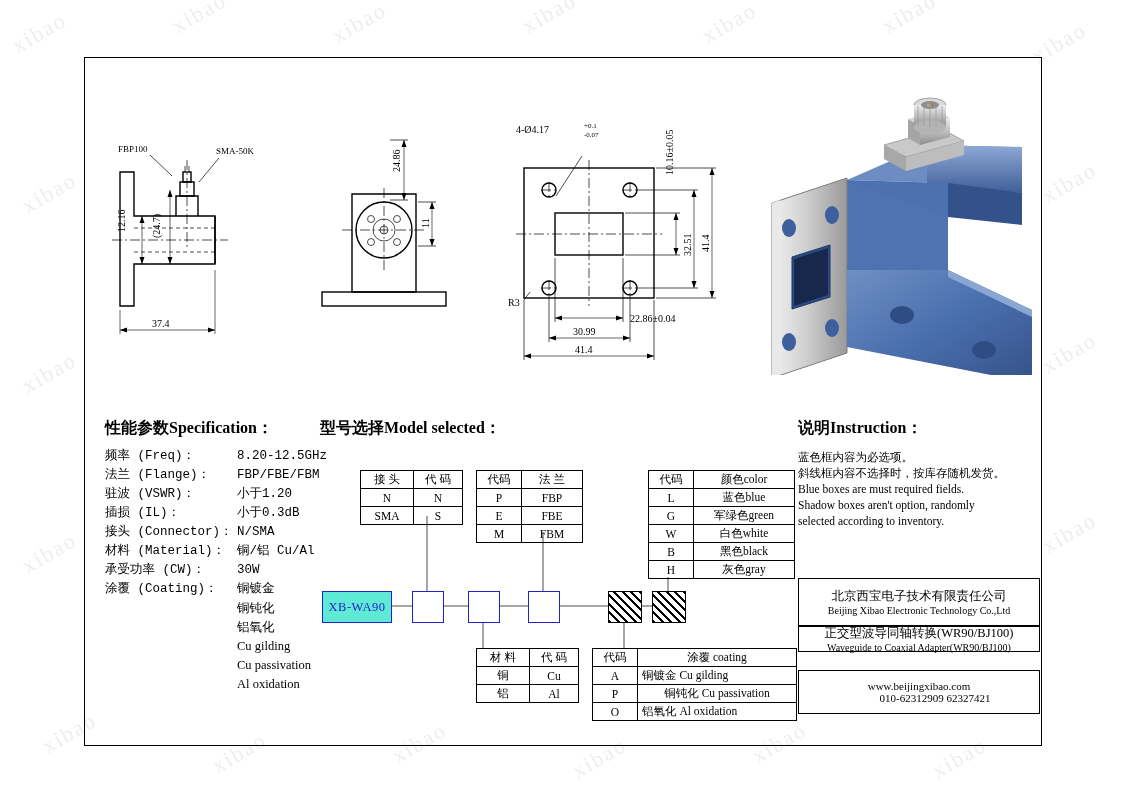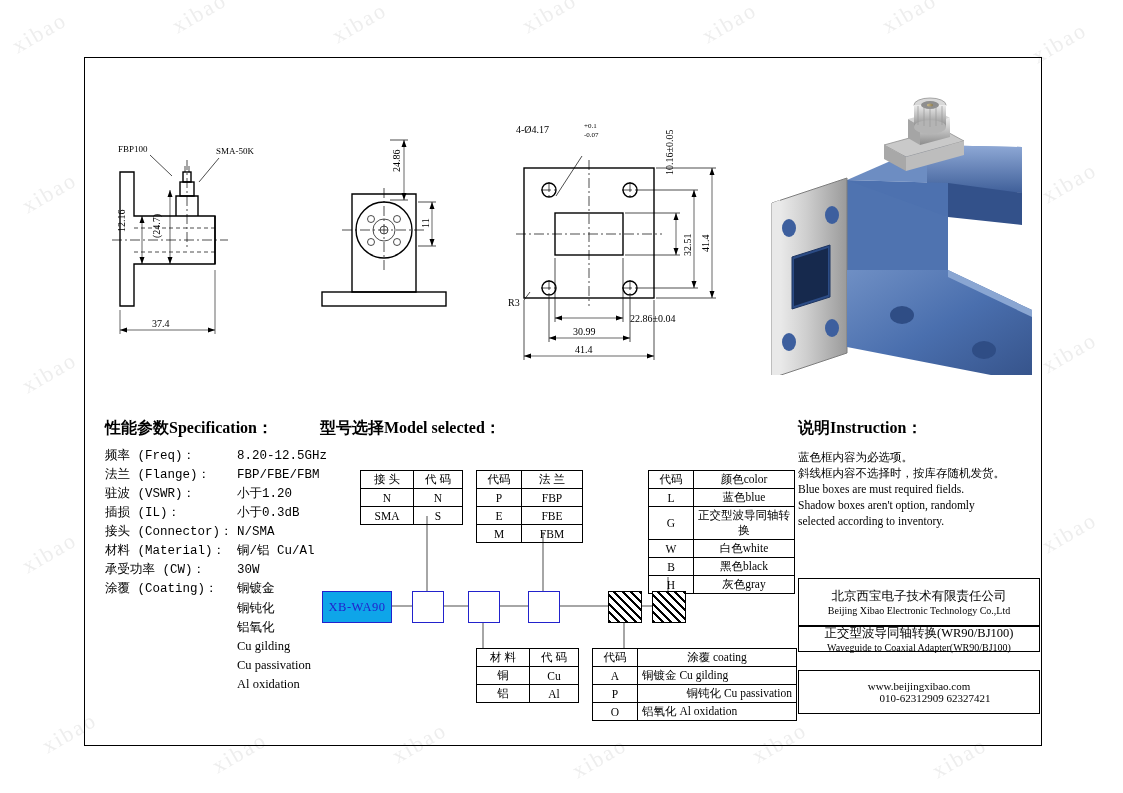--- a/index.html
+++ b/index.html
@@ -34,21 +34,21 @@
   .sect-title{font-size:16px;font-family:"Liberation Serif",serif;font-weight:bold;}
   .spec-row{display:flex;font-size:12.5px;font-family:Liberation Mono, monospace;line-height:19px;}
   .spec-k{width:132px;}
   .spec-v{flex:1;}
   .coat-extra{font-size:12.5px;font-family:"Liberation Serif",serif;line-height:19px;margin-left:132px;}
 
   
   table.mt{border-collapse:collapse;font-family:"Liberation Serif",serif;font-size:11.5px;}
   table.mt td{border:1px solid #000;padding:1px 4px;text-align:center;height:15px;}
   .box-blue{position:absolute;border:1.4px solid #2222cc;background:#fff;}
-  .box-blue-txt{position:absolute;border:1.4px solid #2222cc;background:#0ea5e9;
+  .box-blue-txt{position:absolute;border:1.4px solid #2222cc;background:#5eead4;
     font-family:"Liberation Serif",serif;font-size:12.5px;color:#2222cc;
     display:flex;align-items:center;justify-content:center;letter-spacing:0.5px;}
   .box-hatch{position:absolute;border:1px solid #000;background:
     repeating-linear-gradient(45deg,#000 0 2px,#fff 2px 6px);}
 
   
   .instr{font-family:"Liberation Serif",serif;font-size:11.5px;line-height:16px;}
 
   
   .tb{position:absolute;border:1px solid #000;box-sizing:border-box;
@@ -364,21 +364,21 @@
         <tr>
       <td style="width:36px;">代码</td>
       <td style="width:92px;">颜色color</td>
     </tr>
     <tr>
       <td>L</td>
       <td>蓝色blue</td>
     </tr>
     <tr>
       <td>G</td>
-      <td>正交型波导同轴转换</td>
+      <td>军绿色green</td>
     </tr>
     <tr>
       <td>W</td>
       <td>白色white</td>
     </tr>
     <tr>
       <td>B</td>
       <td>黑色black</td>
     </tr>
     <tr>
@@ -414,21 +414,21 @@
         <tr>
       <td style="width:36px;">代码</td>
       <td style="width:150px;">涂覆 coating</td>
     </tr>
     <tr>
       <td>A</td>
       <td style="text-align:left;">铜镀金 Cu gilding</td>
     </tr>
     <tr>
       <td>P</td>
-      <td style="text-align:right;">铜钝化 Cu passivation</td>
+      <td style="text-align:center;">铜钝化 Cu passivation</td>
     </tr>
     <tr>
       <td>O</td>
       <td style="text-align:left;">铝氧化 Al oxidation</td>
     </tr>
   </tbody>
     </table>
 </div>
 
 <div class="box-blue-txt" style="left:322px;top:591px;width:68px;height:30px;z-index:4;">XB-WA90</div>

